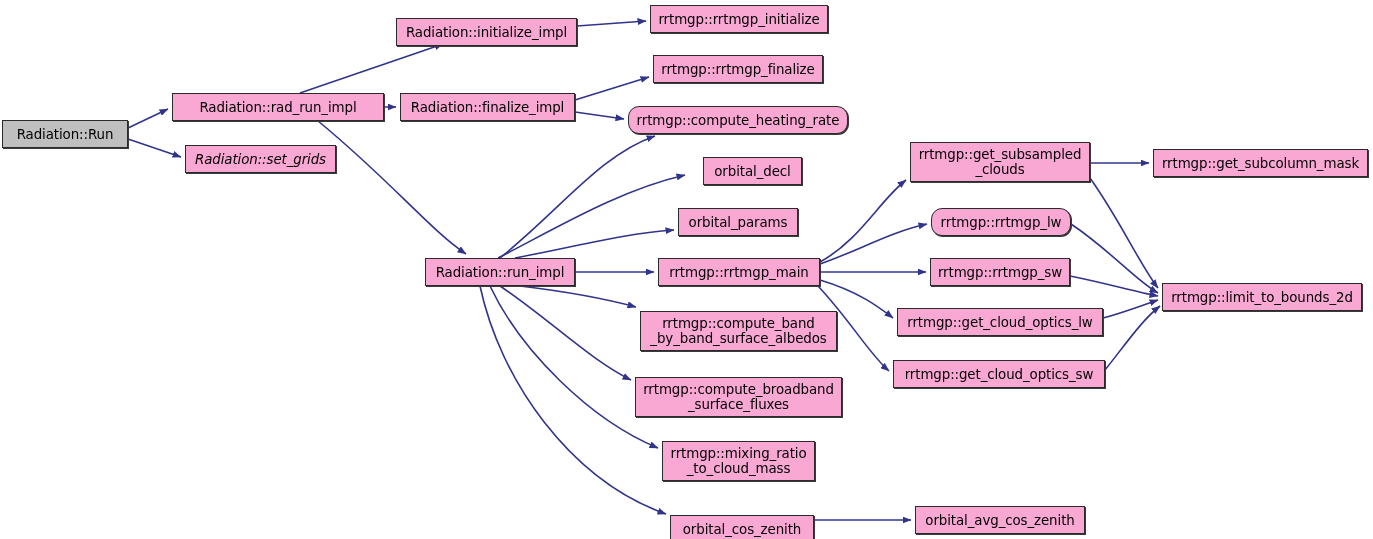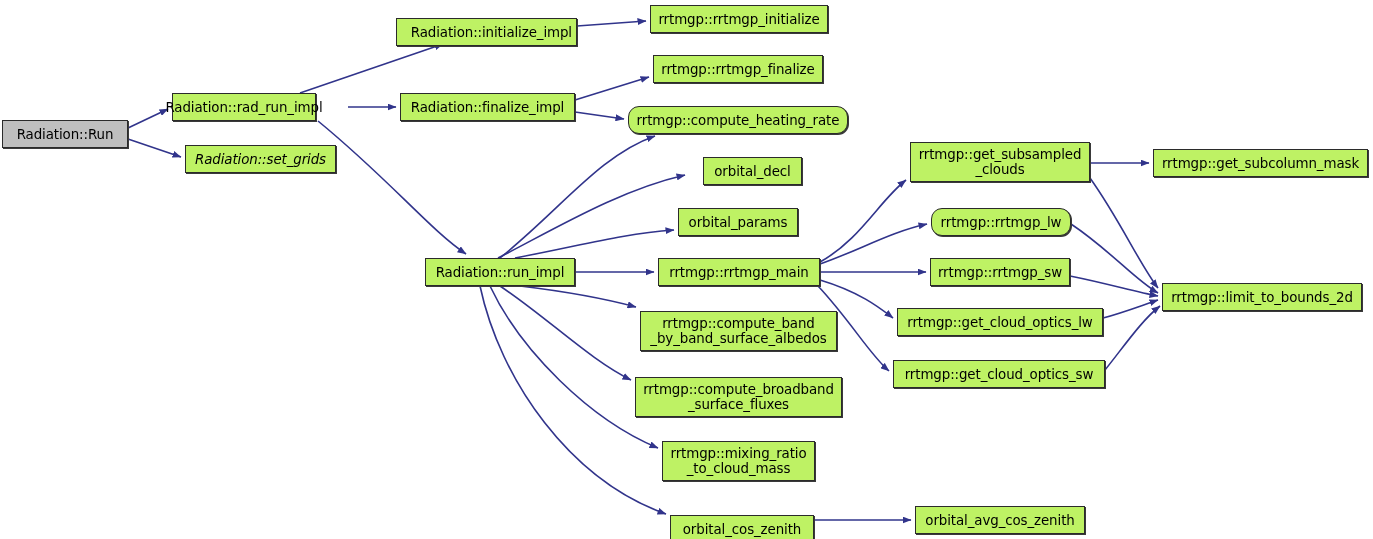--- a/index.html
+++ b/index.html
@@ -18,21 +18,21 @@
     position: absolute;
     left: 0; top: 0;
     width: 1373px;
     height: 539px;
     overflow: visible;
   }
   .node {
     position: absolute;
     box-sizing: border-box;
     border: 1px solid #2b2b2b;
-    background: #bef264;
+    background: #f9a8d4;
     color: #000000;
     display: flex;
     align-items: center;
     justify-content: center;
     text-align: center;
     font-size: 13.4px;
     line-height: 15px;
     letter-spacing: -0.1px;
     white-space: pre-line;
     box-shadow: 1px 1px 0 0 #3a3a3a;
@@ -81,23 +81,23 @@
         <path d="M1090,178 C1120,220 1140,265 1158,288" fill="none" stroke="#31348b" stroke-width="1.6" marker-end="url(#arrowhead)"></path>
         <path d="M1071,224 C1110,250 1135,280 1158,293" fill="none" stroke="#31348b" stroke-width="1.6" marker-end="url(#arrowhead)"></path>
         <path d="M1070,276 C1110,284 1135,292 1158,296" fill="none" stroke="#31348b" stroke-width="1.6" marker-end="url(#arrowhead)"></path>
         <path d="M1103,318 C1125,312 1140,306 1158,300" fill="none" stroke="#31348b" stroke-width="1.6" marker-end="url(#arrowhead)"></path>
         <path d="M1105,370 C1125,345 1142,320 1160,306" fill="none" stroke="#31348b" stroke-width="1.6" marker-end="url(#arrowhead)"></path>
         <path d="M808,520 L911,520" fill="none" stroke="#31348b" stroke-width="1.6" marker-end="url(#arrowhead)"></path>
       </g>
   </svg>
   <div id="node-layer">
       <div class="node highlight" style="left: 2px; top: 120px; width: 126px; height: 28px;"><span class="label">Radiation::Run</span></div>
-      <div class="node" style="left: 172px; top: 93px; width: 144px; height: 28px;"><span class="label">Radiation::rad_run_impl</span></div>
+      <div class="node" style="left: 172px; top: 93px; width: 212px; height: 28px;"><span class="label">Radiation::rad_run_impl</span></div>
       <div class="node" style="left: 185px; top: 145px; width: 151px; height: 28px; font-style: italic;"><span class="label">Radiation::set_grids</span></div>
-      <div class="node" style="left: 396px; top: 18px; width: 181px; height: 28px; justify-content: flex-end;"><span class="label">Radiation::initialize_impl</span></div>
+      <div class="node" style="left: 396px; top: 18px; width: 181px; height: 28px;"><span class="label">Radiation::initialize_impl</span></div>
       <div class="node" style="left: 400px; top: 93px; width: 175px; height: 28px;"><span class="label">Radiation::finalize_impl</span></div>
       <div class="node" style="left: 650px; top: 5px; width: 178px; height: 28px;"><span class="label">rrtmgp::rrtmgp_initialize</span></div>
       <div class="node" style="left: 653px; top: 55px; width: 170px; height: 28px;"><span class="label">rrtmgp::rrtmgp_finalize</span></div>
       <div class="node" style="left: 628px; top: 106px; width: 220px; height: 28px; border-radius: 11px;"><span class="label">rrtmgp::compute_heating_rate</span></div>
       <div class="node" style="left: 689px; top: 157px; width: 99px; height: 28px; margin-left: 14px;"><span class="label">orbital_decl</span></div>
       <div class="node" style="left: 678px; top: 208px; width: 120px; height: 28px;"><span class="label">orbital_params</span></div>
       <div class="node" style="left: 425px; top: 258px; width: 150px; height: 28px;"><span class="label">Radiation::run_impl</span></div>
       <div class="node" style="left: 658px; top: 258px; width: 162px; height: 28px;"><span class="label">rrtmgp::rrtmgp_main</span></div>
       <div class="node" style="left: 640px; top: 311px; width: 197px; height: 40px;"><span class="label">rrtmgp::compute_band
 _by_band_surface_albedos</span></div>

